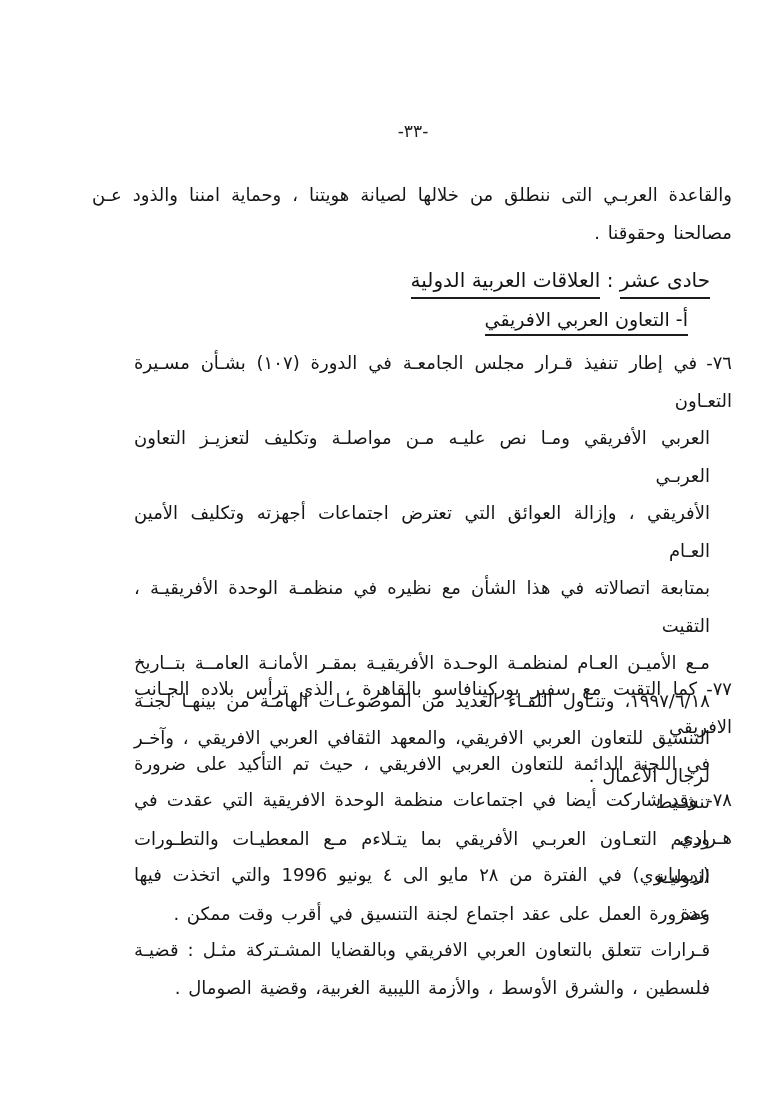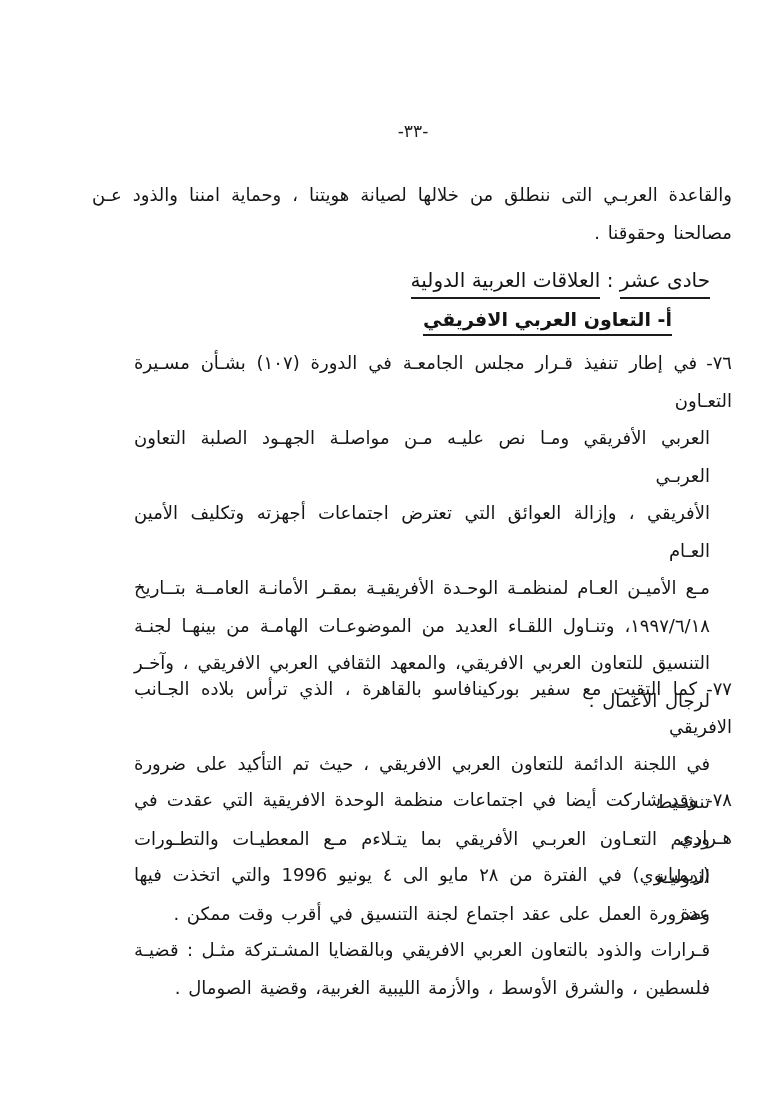--- a/index.html
+++ b/index.html
@@ -54,24 +54,24 @@
     top: 262px;
     font-size: 20px;
     font-weight: normal;
     text-align: right;
     line-height: 36px;
     color: #141414;
   }
   .heading .u { border-bottom: 2px solid #1c1c1c; padding-bottom: 5px; }
   .subheading {
     position: absolute;
-    right: 112px; left: 92px;
+    right: 96px; left: 92px;
     top: 301px;
     font-size: 19px;
-    font-weight: bold;
+    font-weight: normal;
     text-align: right;
     line-height: 36px;
     color: #141414;
   }
   .subheading .u { border-bottom: 2px solid #1c1c1c; padding-bottom: 4px; }
 </style>
 </head>
 <body>
 
 <div class="page">
@@ -86,35 +86,36 @@
   <div class="heading">
     <span class="u">حادى عشر</span><span> : </span><span class="u">العلاقات العربية الدولية</span>
   </div>
 
   <div class="subheading">
     <span class="u">أ- التعاون العربي الافريقي</span>
   </div>
 
   <div class="block numbered" style="top:344px;">
     <div class="line first"><span class="num">٧٦-</span><span>في إطار تنفيذ قـرار مجلس الجامعـة في الدورة (١٠٧) بشـأن مسـيرة التعـاون</span></div>
-    <div class="line">العربي الأفريقي ومـا نص عليـه مـن مواصلـة الجهـود الصلبة التعاون العربـي</div>
+    <div class="line">العربي الأفريقي ومـا نص عليـه مـن مواصلـة وتكليف لتعزيـز التعاون العربـي</div>
     <div class="line">الأفريقي ، وإزالة العوائق التي تعترض اجتماعات أجهزته وتكليف الأمين العـام</div>
+    <div class="line">بمتابعة اتصالاته في هذا الشأن مع نظيره في منظمـة الوحدة الأفريقيـة ، التقيت</div>
     <div class="line">مـع الأميـن العـام لمنظمـة الوحـدة الأفريقيـة بمقـر الأمانـة العامــة بتــاريخ</div>
     <div class="line">١٩٩٧/٦/١٨، وتنـاول اللقـاء العديد من الموضوعـات الهامـة من بينهـا لجنـة</div>
     <div class="line">التنسيق للتعاون العربي الافريقي، والمعهد الثقافي العربي الافريقي ، وآخـر</div>
     <div class="line last">لرجال الأعمال .</div>
   </div>
 
   <div class="block numbered" style="top:670px;">
     <div class="line first"><span class="num">٧٧-</span><span>كما التقيت مع سفير بوركينافاسو بالقاهرة ، الذي ترأس بلاده الجـانب الافريقي</span></div>
     <div class="line">في اللجنة الدائمة للتعاون العربي الافريقي ، حيث تم التأكيد على ضرورة تنشـيط</div>
     <div class="line">ودعم التعـاون العربـي الأفريقي بما يتـلاءم مـع المعطيـات والتطـورات الدوليـة</div>
     <div class="line last">وضرورة العمل على عقد اجتماع لجنة التنسيق في أقرب وقت ممكن .</div>
   </div>
 
   <div class="block numbered" style="top:781px;">
     <div class="line first"><span class="num">٧٨-</span><span>وقد شاركت أيضا في اجتماعات منظمة الوحدة الافريقية التي عقدت في هـراري</span></div>
     <div class="line">(زيمبابوي) في الفترة من ٢٨ مايو الى ٤ يونيو 1996 والتي اتخذت فيها عدة</div>
-    <div class="line">قـرارات والذود بالتعاون العربي الافريقي وبالقضايا المشـتركة مثـل : قضيـة</div>
+    <div class="line">قـرارات تتعلق بالتعاون العربي الافريقي وبالقضايا المشـتركة مثـل : قضيـة</div>
     <div class="line last">فلسطين ، والشرق الأوسط ، والأزمة الليبية الغربية، وقضية الصومال .</div>
   </div>
 
 </div>
 
 </body></html>

